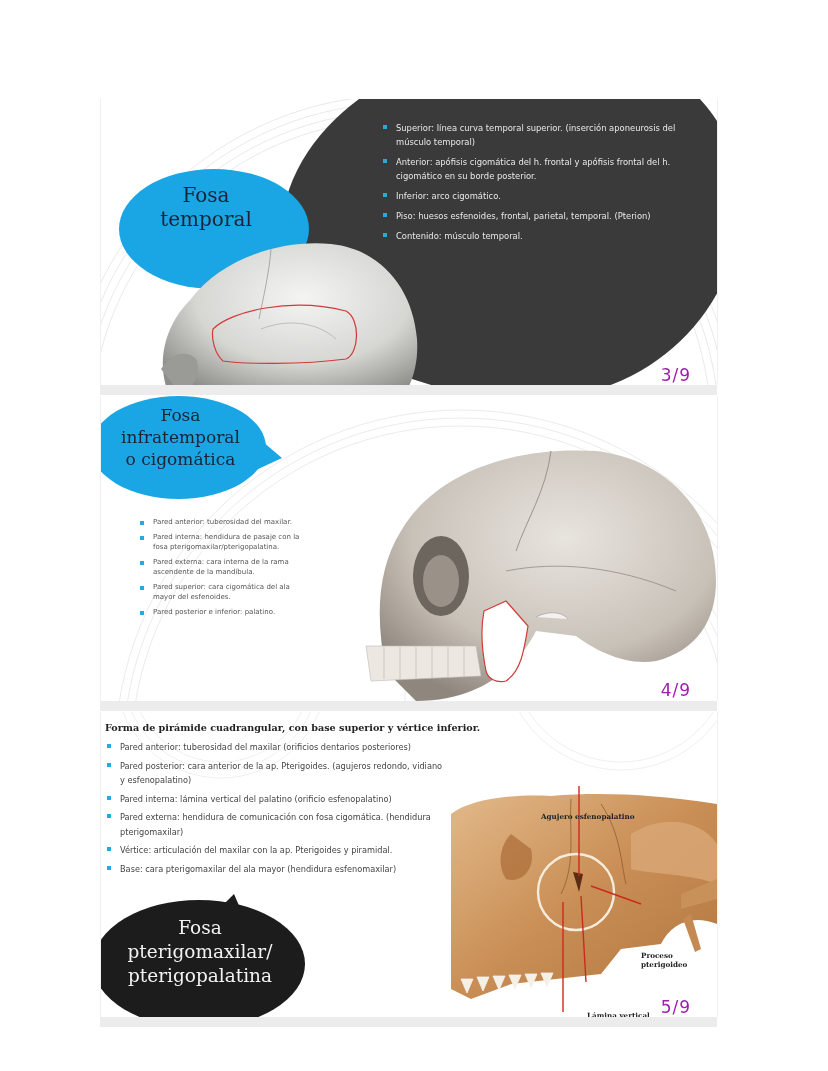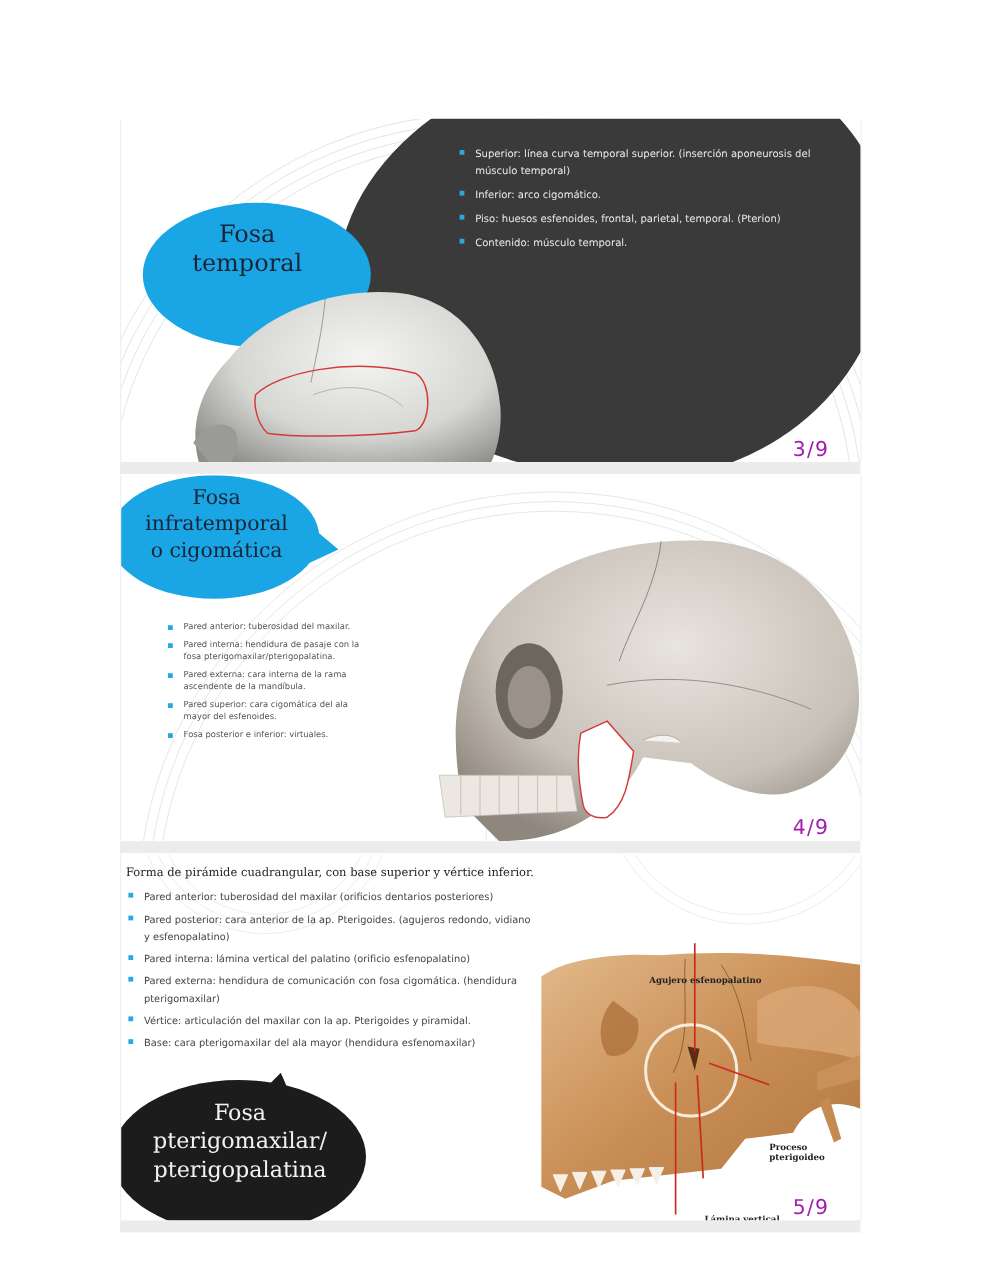--- a/index.html
+++ b/index.html
@@ -25,21 +25,21 @@
   
   #s2 { top: 396px; height: 305px; }
   #s2 .bubble { position: absolute; left: -10px; top: 0px; width: 175px; height: 103px; background: #1aa6e4; border-radius: 50%; }
   #s2 .bubble-title { position: absolute; left: 2px; top: 8px; width: 155px; font-size: 17px; line-height: 22px; color: #1b2336; }
   #s2 .bullets { position: absolute; left: 37px; top: 121px; width: 165px; }
   #s2 .bullets li { color: #555; font-size: 7px; line-height: 10.5px; margin-bottom: 4px; }
   #s2 .skull { position: absolute; left: 255px; top: 25px; width: 360px; height: 280px; }
 
   
   #s3 { top: 712px; height: 305px; }
-  #s3 .heading { position: absolute; left: 4px; top: 10px; font-family: "DejaVu Serif", serif; font-weight: normal; font-size: 9.6px; color: #222; white-space: nowrap; }
+  #s3 .heading { position: absolute; left: 4px; top: 10px; font-family: "DejaVu Serif", serif; font-weight: bold; font-size: 9.6px; color: #222; white-space: nowrap; }
   #s3 .bullets { position: absolute; left: 4px; top: 28px; width: 340px; }
   #s3 .bullets li { color: #444; font-size: 8.2px; line-height: 14.5px; margin-bottom: 4px; }
   #s3 .bubble { position: absolute; left: -8px; top: 188px; width: 212px; height: 128px; background: #1c1c1c; border-radius: 50%; }
   #s3 .bubble-title { position: absolute; left: 4px; top: 204px; width: 190px; font-size: 18.5px; line-height: 24px; color: #f2f2f2; }
   #s3 .anat { position: absolute; left: 350px; top: 62px; width: 266px; height: 243px; }
   #s3 .lbl { position: absolute; font-family: "DejaVu Serif", serif; font-weight: bold; font-size: 7.2px; color: #222; line-height: 9px; margin-top: 28px; }
 </style>
 </head>
 <body>
 
@@ -68,20 +68,21 @@
     </defs>
     <path d="M20 180 C5 150 10 110 40 80 C70 40 130 20 180 25 C230 30 262 70 266 120 C268 150 258 170 250 180 Z" fill="url(#bone1)"></path>
     <path d="M10 150 C20 135 35 130 45 140 C50 150 45 170 30 175 Z" fill="#9a9a97"></path>
     <path d="M120 30 C118 55 112 80 108 100" stroke="#999" stroke-width="0.8" fill="none"></path>
     <path d="M110 110 C135 100 165 102 185 120" stroke="#aaa" stroke-width="0.7" fill="none"></path>
     <path d="M62 110 C80 92 140 78 195 92 C210 100 208 135 195 140 C150 146 90 145 72 142 C64 135 60 120 62 110 Z" fill="none" stroke="#d23a3a" stroke-width="1.2"></path>
     <rect x="85" y="172" width="60" height="8" fill="#444"></rect>
   </svg>
   <ul class="bullets">
     <li>Superior: línea curva temporal superior. (inserción aponeurosis del músculo temporal)</li>
+    <li>Anterior: apófisis cigomática del h. frontal y apófisis frontal del h. cigomático en su borde posterior.</li>
     <li>Inferior: arco cigomático.</li>
     <li>Piso: huesos esfenoides, frontal, parietal, temporal. (Pterion)</li>
     <li>Contenido: músculo temporal.</li>
   </ul>
   <div class="page-num" style="top:266px;">3/9</div>
 </div>
 <div class="slide-sep" style="top:385px;"></div>
 
 <div class="slide" id="s2">
   <svg class="arcs" viewBox="0 0 616 305">
@@ -101,21 +102,21 @@
   <div class="serif-title bubble-title">
     <div>Fosa</div>
     <div>infratemporal</div>
     <div>o cigomática</div>
   </div>
   <ul class="bullets">
     <li>Pared anterior: tuberosidad del maxilar.</li>
     <li>Pared interna: hendidura de pasaje con la fosa pterigomaxilar/pterigopalatina.</li>
     <li>Pared externa: cara interna de la rama ascendente de la mandíbula.</li>
     <li>Pared superior: cara cigomática del ala mayor del esfenoides.</li>
-    <li>Fosa posterior e inferior: virtuales.</li>
+    <li>Pared posterior e inferior: palatino.</li>
   </ul>
   <svg class="skull" viewBox="0 0 360 280">
     <defs>
       <radialGradient id="bone2" cx="55%" cy="35%" r="70%">
         <stop offset="0%" stop-color="#e8e4de"></stop>
           <stop offset="65%" stop-color="#c8c1b8"></stop>
           <stop offset="100%" stop-color="#8f877d"></stop>
       </radialGradient>
     </defs>
     <path d="M30 250 C20 200 20 150 45 110 C80 50 160 25 240 30 C310 38 360 90 360 160 C360 200 340 230 300 240 C270 245 240 230 220 215 L180 210 C165 240 130 280 60 280 Z" fill="url(#bone2)"></path>

